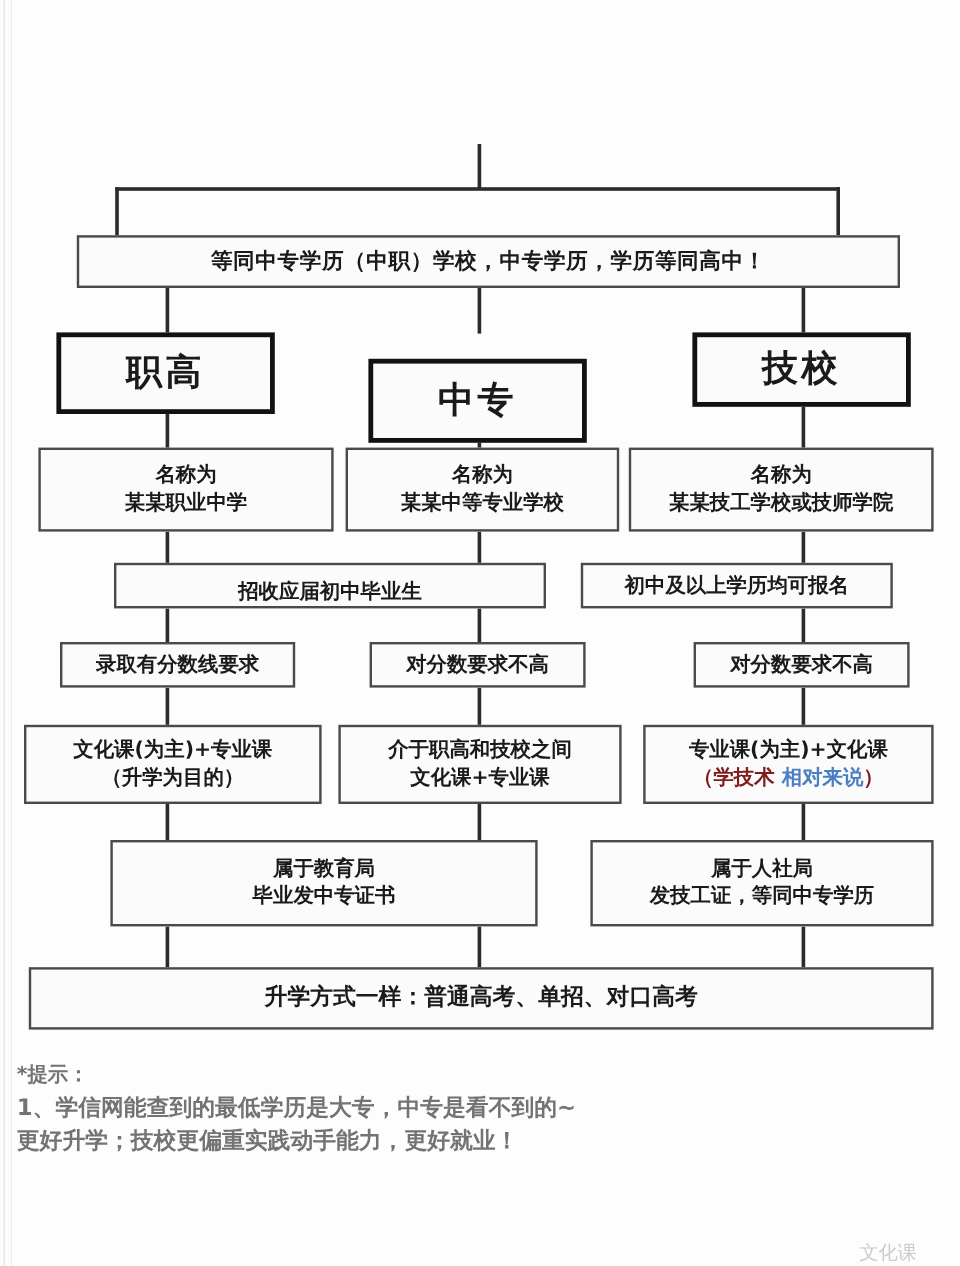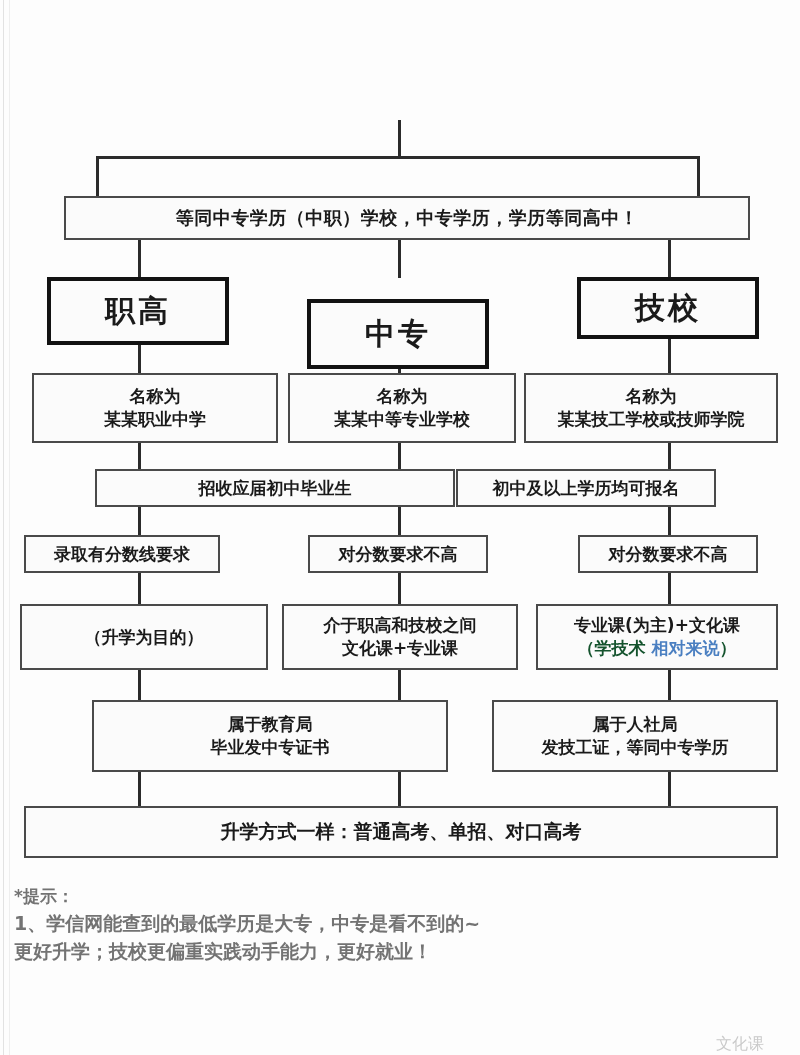--- a/index.html
+++ b/index.html
@@ -72,21 +72,21 @@
   .box.thin  { border-width: 2px; border-color: #4a4a4a; }
 
   .cat .line {
     font-size: 30px;
     font-weight: 700;
     letter-spacing: 3px;
   }
   .wide .line { font-size: 18px; letter-spacing: 0.5px; }
 
   .blue  { color: #4a7fc1; }
-  .mauve { color: #14532d; }
+  .mauve { color: #7f1d1d; }
   .red   { color: #c0392b; }
 
   
   .conn {
     position: absolute;
     background: #2b2b2b;
     z-index: 1;
   }
   .v { width: 3px; }
   .h { height: 3px; }
@@ -162,46 +162,47 @@
   </div>
   <div class="box thin" style="left:524px; top:373px; width:254px; height:70px;">
     <span class="line">名称为</span>
     <span class="line">某某技工学校或技师学院</span>
   </div>
 
   <div class="conn v" style="left:138px; top:443px; height:28px;"></div>
   <div class="conn v" style="left:398px; top:443px; height:28px;"></div>
   <div class="conn v" style="left:668px; top:443px; height:28px;"></div>
 
-  <div class="box thin" style="left:95px; top:469px; width:360px; height:38px;">
+  <div class="box thin" style="left:95px; top:469px; width:360px; height:38px;justify-content:flex-end;">
     <span class="line">招收应届初中毕业生</span>
   </div>
-  <div class="box thin" style="left:456px; top:469px; width:260px; height:38px;">
+  <div class="box thin" style="left:484px; top:469px; width:260px; height:38px;">
     <span class="line">初中及以上学历均可报名</span>
   </div>
 
   <div class="conn v" style="left:138px; top:507px; height:30px;"></div>
   <div class="conn v" style="left:398px; top:507px; height:30px;"></div>
   <div class="conn v" style="left:668px; top:507px; height:30px;"></div>
 
-  <div class="box thin" style="left:24px; top:535px; width:196px; height:38px;">
+  <div class="box thin" style="left:50px; top:535px; width:196px; height:38px;">
     <span class="line">录取有分数线要求</span>
   </div>
   <div class="box thin" style="left:308px; top:535px; width:180px; height:38px;">
     <span class="line">对分数要求不高</span>
   </div>
   <div class="box thin" style="left:578px; top:535px; width:180px; height:38px;">
     <span class="line">对分数要求不高</span>
   </div>
 
   <div class="conn v" style="left:138px; top:573px; height:33px;"></div>
   <div class="conn v" style="left:398px; top:573px; height:33px;"></div>
   <div class="conn v" style="left:668px; top:573px; height:33px;"></div>
 
   <div class="box thin" style="left:20px; top:604px; width:248px; height:66px;">
+    <span class="line">文化课(为主)+专业课</span>
     <span class="line mauve">（升学为目的）</span>
   </div>
   <div class="box thin" style="left:282px; top:604px; width:236px; height:66px;">
     <span class="line">介于职高和技校之间</span>
     <span class="line">文化课+专业课</span>
   </div>
   <div class="box thin" style="left:536px; top:604px; width:242px; height:66px;">
     <span class="line">专业课(为主)+文化课</span>
     <span class="line"><span class="mauve">（学技术 </span><span class="blue">相对来说</span><span class="mauve">）</span></span>
   </div>

